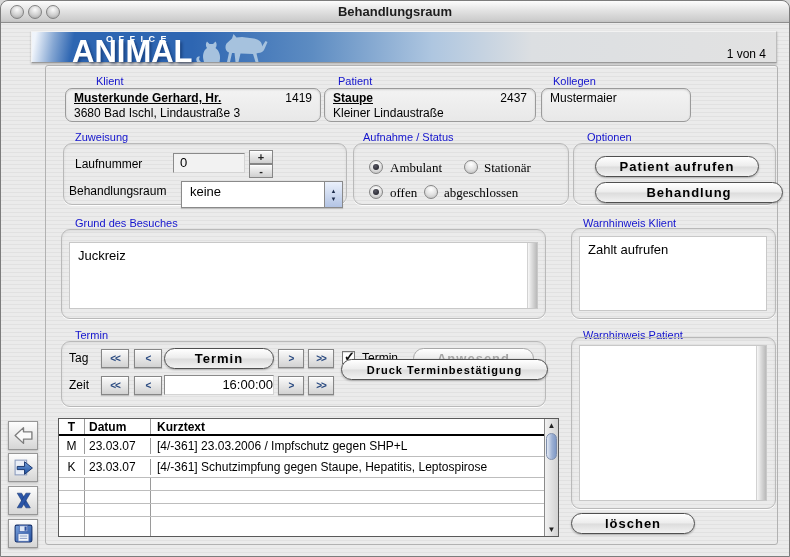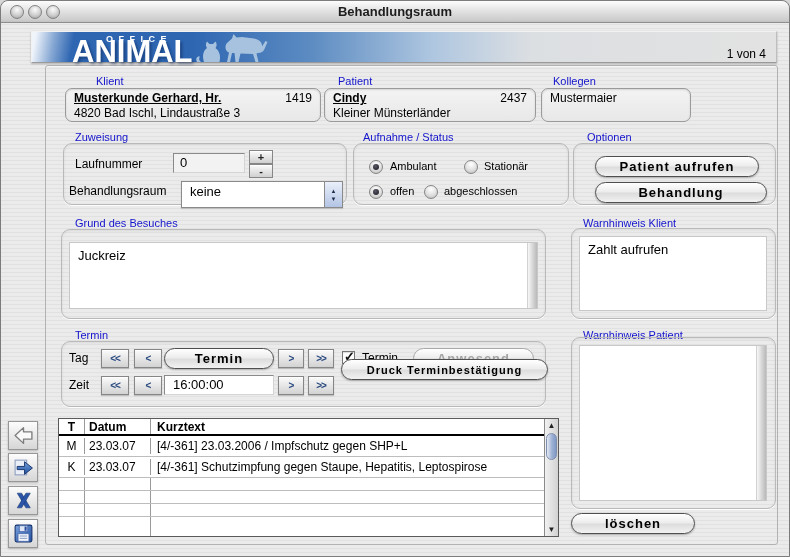--- a/index.html
+++ b/index.html
@@ -54,38 +54,38 @@
     letter-spacing:1px; color:#000; box-shadow:0 1px 2px rgba(0,0,0,.28); cursor:default; }
   .btn.disabled { color:#a3a3a3; border-color:#a8a8a8; box-shadow:none; }
   
   .navbtn { position:absolute; display:flex; align-items:center; justify-content:center;
     background:linear-gradient(#fbfbfb,#d2d2d2); border:1px solid #868686;
     box-shadow:inset 0 1px 0 #fff, 0 1px 1px rgba(0,0,0,.18);
     font-size:10px; font-weight:bold; color:#2a4a80; letter-spacing:-1px; }
   
   .sunken { position:absolute; background:#f2f2f2; border:1px solid;
     border-color:#8a8a8a #d4d4d4 #d4d4d4 #8a8a8a; font-size:13px; padding-left:6px; }
-  .timefield { background:#fff; text-align:left; padding-left:8px; }
+  .timefield { background:#fff; text-align:right; padding-left:8px; }
   .stepbtn { position:absolute; width:24px; height:14px; line-height:12px; text-align:center;
     font-size:11px; font-weight:bold; background:linear-gradient(#fbfbfb,#cfcfcf);
     border:1px solid #868686; box-shadow:inset 0 1px 0 #fff; color:#222; }
   .dropdown { position:absolute; background:#fff; border:1px solid #8a8a8a;
     font-size:13px; line-height:19px; box-shadow:0 1px 1px rgba(0,0,0,.15); }
   .ddtext { padding-left:8px; }
   .ddbtn { position:absolute; right:0; top:0; bottom:0; width:18px;
     background:linear-gradient(#eaf0fb,#b3c4e4); border-left:1px solid #8a8a8a;
     display:flex; flex-direction:column; align-items:center; justify-content:center;
     font-size:6px; color:#1c2b4a; line-height:8px; }
   .ddbtn::before { content:"▲"; } .ddbtn::after { content:"▼"; }
   .radio { position:absolute; width:14px; height:14px; border-radius:50%;
     background:radial-gradient(circle at 50% 28%, #ffffff, #e0e0e0 55%, #b5b5b5);
     border:1px solid #868686; }
   .radio.sel::after { content:""; position:absolute; left:3px; top:3px; width:6px; height:6px;
     border-radius:50%; background:radial-gradient(circle at 40% 35%, #5a5a66, #17171f); }
-  .rlabel { position:absolute; font-size:11px; color:#000; white-space:nowrap; }
+  .rlabel { position:absolute; font-size:13px; color:#000; white-space:nowrap;font-family:Liberation Serif, serif; }
   .checkbox { position:absolute; width:13px; height:13px; background:#fff;
     border:1px solid #767676; box-shadow:inset 0 1px 1px rgba(0,0,0,.15); }
   .checkbox.checked::after { content:"✓"; position:absolute; left:1px; top:-3px;
     font-size:13px; font-weight:bold; color:#101010; }
   .flabel { position:absolute; font-size:12px; color:#000; white-space:nowrap; }
   
   .whitebox { position:absolute; background:#fff; border:1px solid #c8c8c8;
     font-size:13px; color:#000; padding:5px 8px; overflow:hidden; }
   .vstrip { position:absolute; right:0; top:0; bottom:0; width:10px;
     background:linear-gradient(90deg,#f7f7f7,#b9b9b9); border-left:1px solid #d2d2d2; }
@@ -143,30 +143,30 @@
   </div>
 
   <div class="panel"></div>
 
   <div class="blabel" style="left:95px;top:74px">Klient</div>
   <div class="infobox" style="left:64px;top:87px;width:256px;height:34px">
     <div class="irow">
       <span class="iname">Musterkunde Gerhard, Hr.</span>
       <span>1419</span>
     </div>
-    <div>4820 Bad Ischl, Lindaustraße 3</div>
+    <div>3680 Bad Ischl, Lindaustraße 3</div>
   </div>
 
   <div class="blabel" style="left:337px;top:74px">Patient</div>
   <div class="infobox" style="left:323px;top:87px;width:212px;height:34px">
     <div class="irow">
-      <span class="iname">Cindy</span>
+      <span class="iname">Staupe</span>
       <span>2437</span>
     </div>
-    <div>Kleiner Münsterländer</div>
+    <div>Kleiner Lindaustraße</div>
   </div>
 
   <div class="blabel" style="left:552px;top:74px">Kollegen</div>
   <div class="infobox" style="left:540px;top:87px;width:150px;height:34px">
     <div>Mustermaier</div>
   </div>
 
   <div class="blabel" style="left:74px;top:130px">Zuweisung</div>
   <div class="grp" style="left:62px;top:142px;width:284px;height:62px"></div>
   <div class="flabel" style="left:74px;top:156px">Laufnummer</div>
@@ -186,21 +186,21 @@
   <span class="radio" style="left:463px;top:159px"></span>
   <span class="rlabel" style="left:483px;top:159px">Stationär</span>
   <span class="radio sel" style="left:368px;top:184px"></span>
   <span class="rlabel" style="left:389px;top:184px">offen</span>
   <span class="radio" style="left:423px;top:184px"></span>
   <span class="rlabel" style="left:443px;top:184px">abgeschlossen</span>
 
   <div class="blabel" style="left:586px;top:130px">Optionen</div>
   <div class="grp" style="left:572px;top:142px;width:203px;height:62px"></div>
   <div class="btn" style="left:594px;top:155px;width:164px;height:21px">Patient aufrufen</div>
-  <div class="btn" style="left:594px;top:181px;width:172px;height:21px">Behandlung</div>
+  <div class="btn" style="left:594px;top:181px;width:188px;height:21px">Behandlung</div>
 
   <div class="blabel" style="left:74px;top:216px">Grund des Besuches</div>
   <div class="grp" style="left:60px;top:228px;width:485px;height:90px"></div>
   <div class="whitebox" style="left:68px;top:241px;width:469px;height:67px">
     <span>Juckreiz</span>
     <span class="vstrip"></span>
   </div>
 
   <div class="blabel" style="left:582px;top:216px">Warnhinweis Klient</div>
   <div class="grp" style="left:570px;top:227px;width:205px;height:91px"></div>

